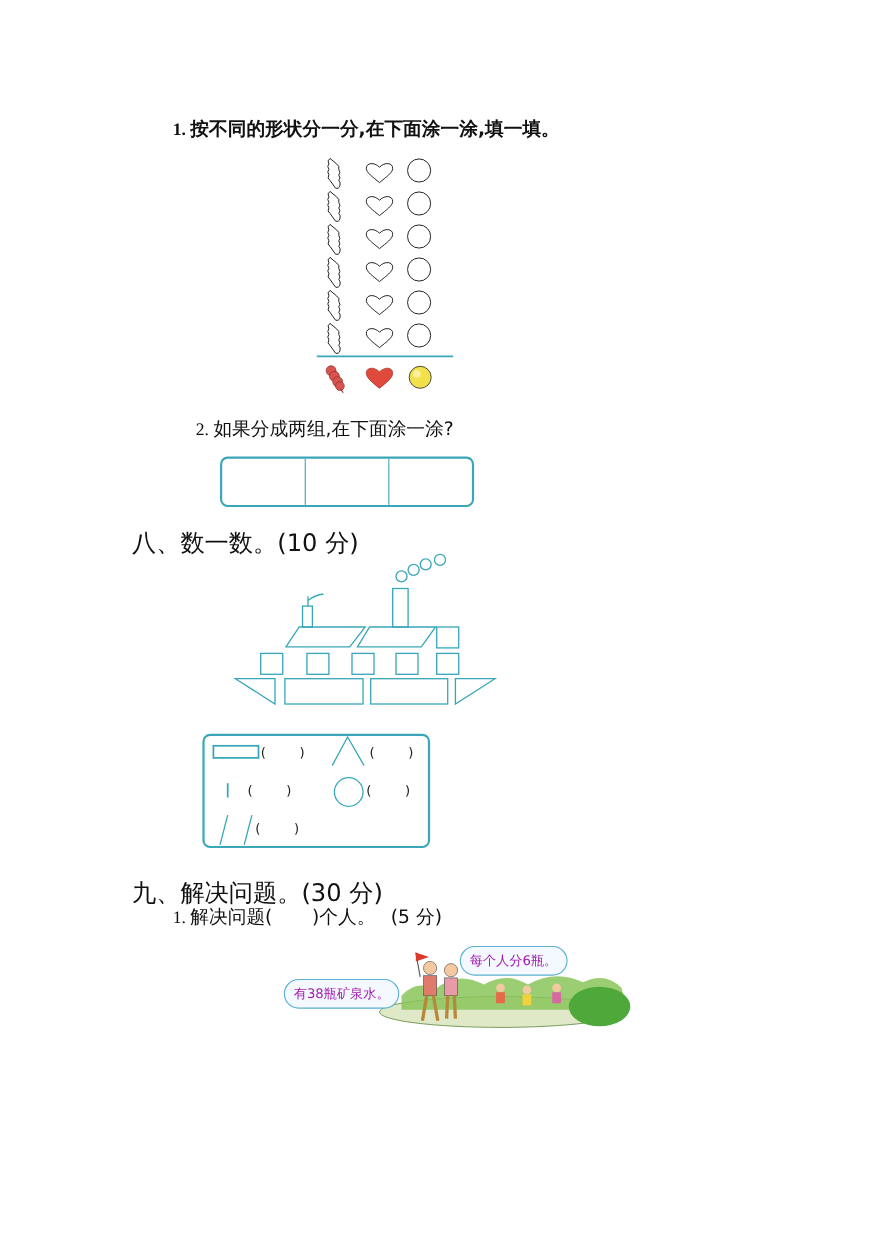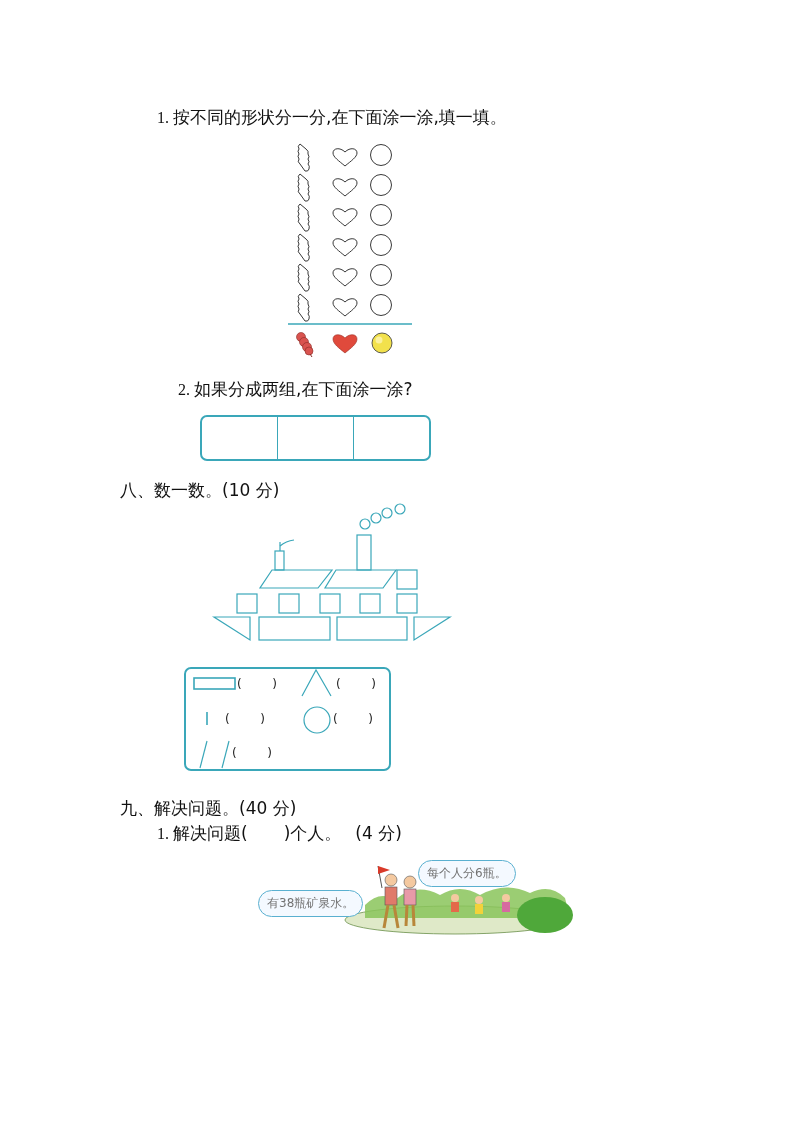--- a/index.html
+++ b/index.html
@@ -1,36 +1,36 @@
 <!DOCTYPE html>
 <html><head>
 <meta charset="utf-8">
 <style>
   html, body { margin: 0; padding: 0; background: #ffffff; }
   body { width: 793px; height: 1122px; position: relative; overflow: hidden;
          font-family: "DejaVu Sans", "Liberation Sans", sans-serif; color: #111; }
   .abs { position: absolute; }
   .q-text { font-size: 17px; white-space: nowrap; }
   .num { font-family: "Liberation Serif", "DejaVu Serif", serif; font-size: 16px; margin-right: 4px; }
-  .sec { font-size: 17px; white-space: nowrap; }
+  .sec { font-size: 22px; white-space: nowrap; }
   svg { position: absolute; overflow: visible; }
   .group-box { position: absolute; left: 200px; top: 415px; width: 231px; height: 46px;
                border: 2px solid #3aa7b9; border-radius: 7px; display: flex; box-sizing: border-box; }
   .group-cell { flex: 1; border-right: 1.5px solid #3aa7b9; }
   .group-cell:last-child { border-right: none; }
   .count-box { position: absolute; left: 184px; top: 667px; width: 207px; height: 104px;
                border: 2px solid #3aa7b9; border-radius: 7px; box-sizing: border-box; }
   .paren { position: absolute; font-size: 12px; color: #222; white-space: pre; }
   .bubble { position: absolute; background: #f4f9ff; border: 1.5px solid #5ab0d0; border-radius: 18px;
-            font-size: 12px; padding: 4px 8px; white-space: nowrap; color: #737373; }
+            font-size: 12px; padding: 4px 8px; white-space: nowrap; color: #a21caf; }
 </style>
 </head>
 <body>
 
-<div class="abs q-text" style="left:157px; top:106px;">
+<div class="abs q-text" style="left:157px; top:106px;font-weight:bold;">
   <span class="num">1.</span><span>按不同的形状分一分,在下面涂一涂,填一填。</span>
 </div>
 
 <svg width="793" height="380" style="left:0;top:0;">
   <defs>
     <g id="stick">
       <path d="M-5,-13 q-3,2 -1,5 q-2,2 0,5 q-2,2 0,5 q-2,3 1,5 l5,7 q3,1 4,-2 q1,-3 -1,-5 q2,-2 0,-5 q2,-2 0,-5 q1,-3 -2,-5 z" fill="none" stroke="#222" stroke-width="0.9"></path>
     </g>
     <g id="heart">
       <path d="M0,9 C-6,4 -12,0 -12,-4 C-12,-9 -5,-10 0,-5 C5,-10 12,-9 12,-4 C12,0 6,4 0,9 z" fill="none" stroke="#222" stroke-width="0.9"></path>
@@ -131,23 +131,23 @@
     <line x1="207" y1="741" x2="200" y2="768"></line>
     <line x1="229" y1="741" x2="222" y2="768"></line>
   </g>
 </svg>
 <span class="paren" style="left:237px; top:677px;">(        )</span>
 <span class="paren" style="left:336px; top:677px;">(        )</span>
 <span class="paren" style="left:225px; top:712px;">(        )</span>
 <span class="paren" style="left:333px; top:712px;">(        )</span>
 <span class="paren" style="left:232px; top:746px;">(        )</span>
 
-<div class="abs sec" style="left:120px; top:797px;">九、解决问题。(40 分)</div>
+<div class="abs sec" style="left:120px; top:797px;">九、解决问题。(30 分)</div>
 <div class="abs q-text" style="left:157px; top:822px;">
-  <span class="num">1.</span><span>解决问题(</span><span style="display:inline-block;width:36px;"></span><span>)个人。</span><span style="margin-left:14px;">(4 分)</span>
+  <span class="num">1.</span><span>解决问题(</span><span style="display:inline-block;width:36px;"></span><span>)个人。</span><span style="margin-left:14px;">(5 分)</span>
 </div>
 
 <svg width="793" height="1122" style="left:0;top:0;">
   <ellipse cx="455" cy="920" rx="110" ry="14" fill="#dfe9c8" stroke="#6a8f4a" stroke-width="0.8"></ellipse>
   <path d="M365,905 q15,-15 30,-5 q20,-18 45,-5 q20,-12 40,0 q25,-14 50,-2 q20,-10 35,5 l5,20 h-205 z" fill="#8ac45a" opacity="0.85"></path>
   <ellipse cx="545" cy="915" rx="28" ry="18" fill="#4fa83a"></ellipse>
 
   <g>
     <circle cx="391" cy="880" r="6" fill="#f4c9a0" stroke="#555" stroke-width="0.6"></circle>
     <rect x="385" y="887" width="12" height="18" fill="#e07a6a" stroke="#555" stroke-width="0.6"></rect>

